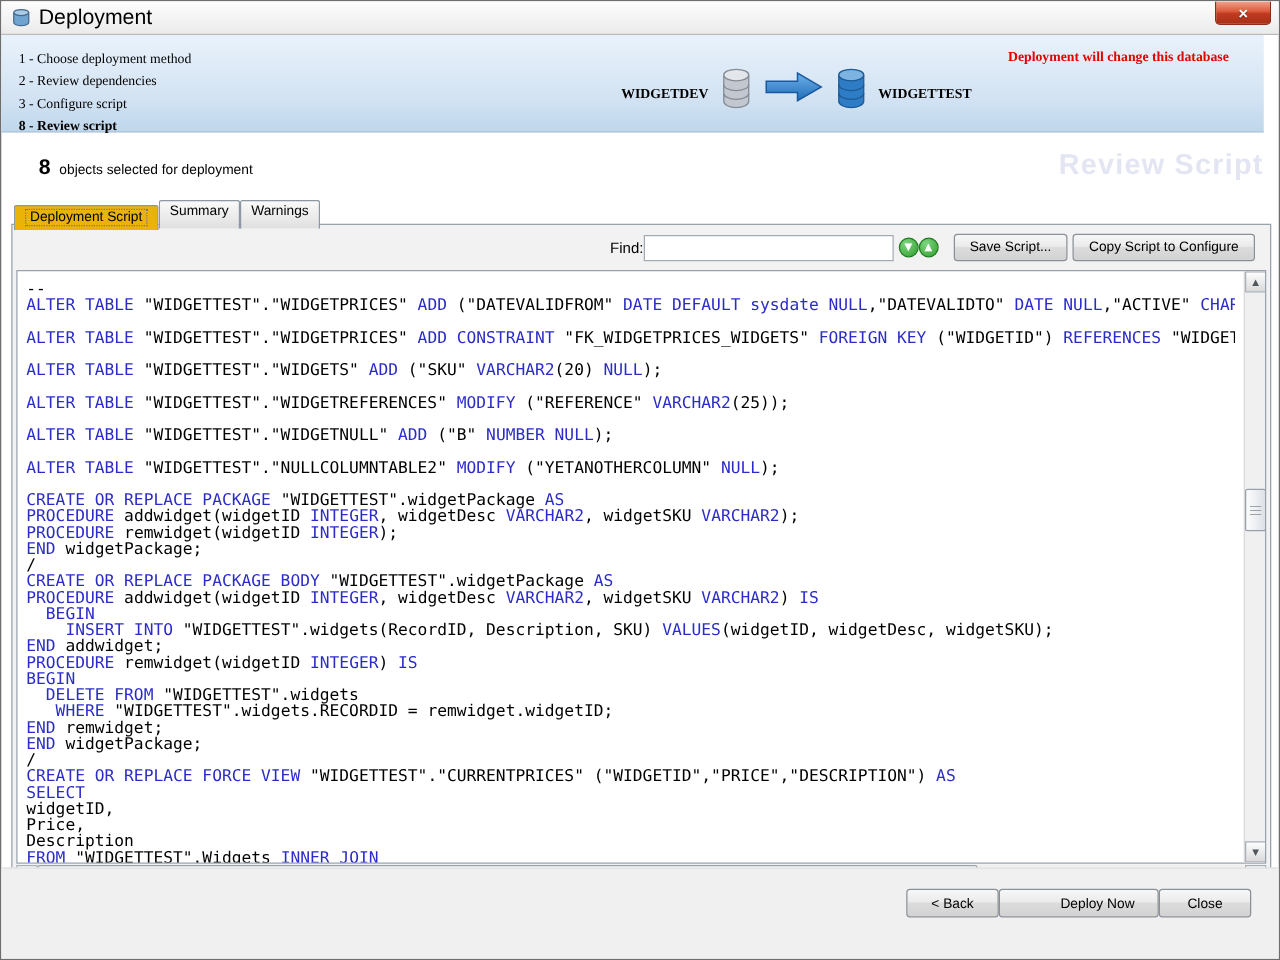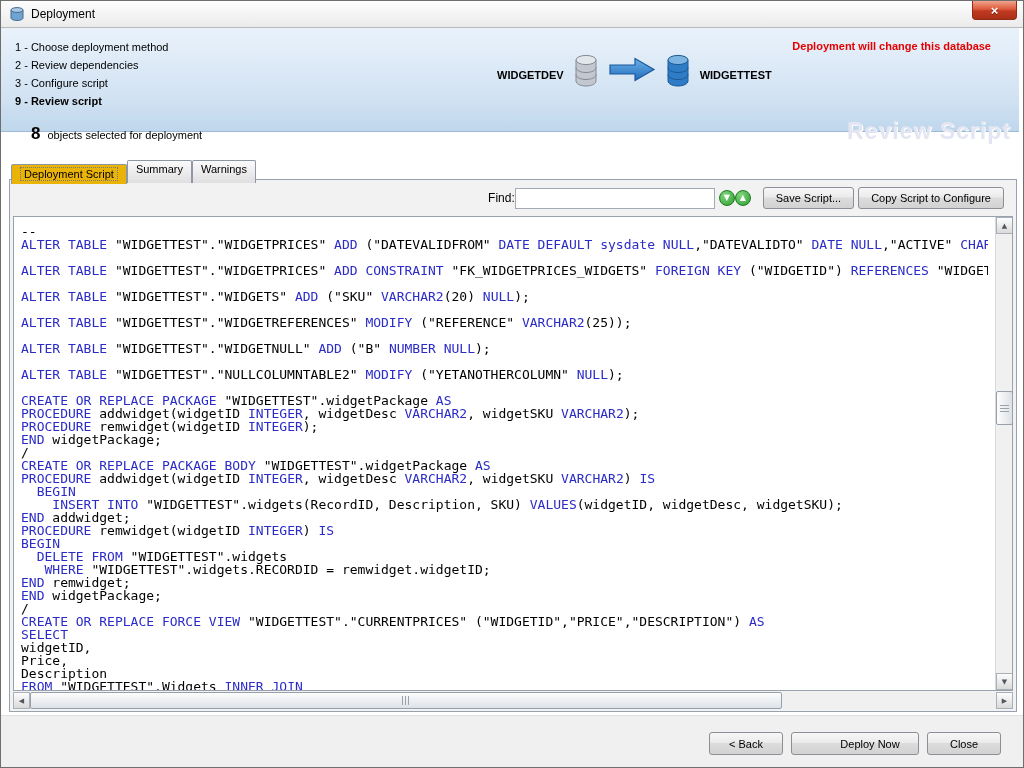--- a/index.html
+++ b/index.html
@@ -4,31 +4,31 @@
 <style>
   * { margin:0; padding:0; box-sizing:border-box; }
   html,body { width:1024px; height:768px; }
   body { font-family:"Liberation Sans",sans-serif; background:#fff; overflow:hidden; }
 
   .window { position:relative; width:1024px; height:768px; border:1px solid #6e6e6e; background:#fff; overflow:hidden; }
 
   
   .titlebar { position:absolute; left:0; top:0; right:0; height:27px; background:linear-gradient(#fdfdfd,#ebebeb); border-bottom:1px solid #b9b9b9; display:flex; align-items:center; padding-left:8px; }
   .title-icon { width:16px; height:16px; margin-right:6px; display:inline-flex; }
-  .title-text { font-size:12px; color:#000; }
+  .title-text { font-size:17px; color:#000; }
   .close-btn { position:absolute; top:0; right:6px; width:45px; height:19px;
     background:linear-gradient(#f0a38e,#e0614040 10%,#dd5a3a 40%,#c03a22 60%,#a93015);
     background:linear-gradient(#f0a38e,#dd5a3a 45%,#c03a22 55%,#a93015);
     border:1px solid #8e2c17; border-top:none; border-radius:0 0 4px 4px;
     color:#fff; display:flex; align-items:center; justify-content:center;
     font-size:13px; font-weight:bold; text-shadow:0 1px 1px rgba(0,0,0,.45); cursor:default; }
 
   
-  .banner { position:absolute; left:0; right:4px; top:27px; height:104px;
-    background:linear-gradient(#e9f2fb,#d3e3f3 65%,#bfd7ec); border-bottom:1px solid #9db9d4; }
+  .banner { position:absolute; left:0; right:12px; top:27px; height:78px;
+    background:linear-gradient(#e9f2fb,#d3e3f3 65%,#bfd7ec); border-bottom:1px solid #9db9d4;font-family:Liberation Serif, serif; }
   .steps { position:absolute; left:14px; top:10px; font-size:11px; color:#000; }
   .step { height:18px; line-height:18px; }
   .step.active { font-weight:bold; }
   .warning { position:absolute; right:28px; top:12px; font-size:11px; font-weight:bold; color:#e60000; }
   .db-flow { position:absolute; left:496px; top:26px; display:flex; align-items:flex-end; gap:10px; }
   .db-label { font-size:11px; font-weight:bold; padding-bottom:6px; }
   .db-icon { display:inline-flex; }
   .flow-arrow { display:inline-flex; padding-bottom:4px; }
 
   
@@ -78,22 +78,22 @@
   .hscroll .sbtn.left { left:0; top:0; }
   .hscroll .sbtn.right { right:0; top:0; }
   .hthumb { position:absolute; left:17px; top:0; width:752px; height:17px;
     background:linear-gradient(#fdfdfd,#dde1e6); border:1px solid #97a0ab; border-radius:2px;
     display:flex; align-items:center; justify-content:center; }
   .grip-v { width:8px; height:9px; background:repeating-linear-gradient(90deg,#9aa2ab 0 1px,transparent 1px 3px); }
   .grip-h { width:9px; height:8px; background:repeating-linear-gradient(0deg,#9aa2ab 0 1px,transparent 1px 3px); }
   .vthumb { display:flex; align-items:center; justify-content:center; }
 
   
-  .footer { position:absolute; left:0; right:0; bottom:0; height:52px; background:#f0f0f0; border-top:1px solid #e0e0e0;
-    display:flex; align-items:flex-start; justify-content:flex-end; gap:8px; padding:16px 22px 0 0; }
+  .footer { position:absolute; left:0; right:0; bottom:0; height:73px; background:#f0f0f0; border-top:1px solid #e0e0e0;
+    display:flex; align-items:flex-start; justify-content:flex-end; gap:0; padding:16px 22px 0 0; }
   .footer .btn { height:23px; min-width:74px; }
   .footer .btn.deploy { min-width:128px;padding-left:42px; }
 </style>
 </head>
 <body>
 
 <div class="window">
 
   <div class="titlebar">
     <span class="title-icon">
@@ -106,21 +106,21 @@
     <div class="close-btn">
       <span>×</span>
     </div>
   </div>
 
   <div class="banner">
     <div class="steps">
       <div class="step">1 - Choose deployment method</div>
       <div class="step">2 - Review dependencies</div>
       <div class="step">3 - Configure script</div>
-      <div class="step active">9 - Review script</div>
+      <div class="step active">8 - Review script</div>
     </div>
 
     <div class="db-flow">
       <span class="db-label">WIDGETDEV</span>
       <span class="db-icon">
         <svg width="24" height="33" viewBox="0 0 24 33">
           <path d="M2 6 v21 c0 2.8 4.5 5 10 5 s10 -2.2 10 -5 V6" fill="#c3c8d0" stroke="#858b95" stroke-width="1"></path>
           <path d="M2 13.5 c0 2.8 4.5 5 10 5 s10 -2.2 10 -5" fill="none" stroke="#858b95" stroke-width="1"></path>
           <path d="M2 20.5 c0 2.8 4.5 5 10 5 s10 -2.2 10 -5" fill="none" stroke="#858b95" stroke-width="1"></path>
           <ellipse cx="12" cy="6" rx="10" ry="4.6" fill="#e3e7eb" stroke="#858b95" stroke-width="1"></ellipse>

